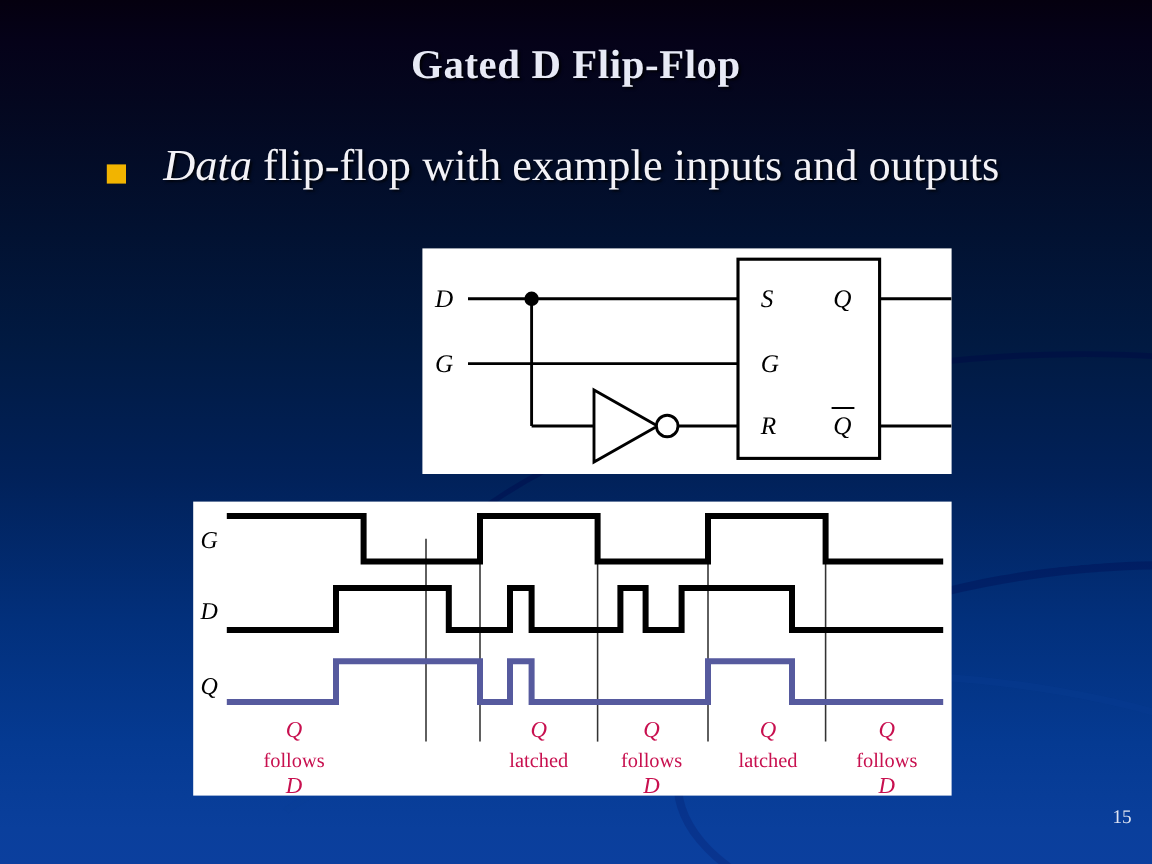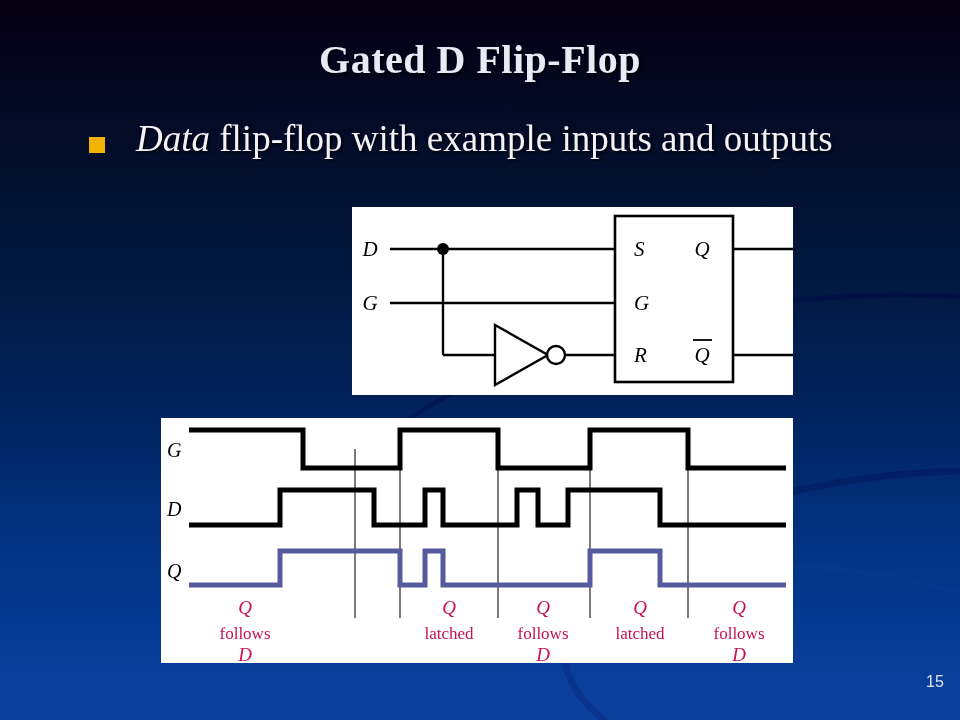--- a/index.html
+++ b/index.html
@@ -64,21 +64,21 @@
     transform: rotate(-3deg);
   }
 
   
   #title {
     position: absolute;
     left: 0;
     top: 36px;
     width: 960px;
     text-align: center;
-    font-size: 40px;
+    font-size: 34px;
     font-weight: bold;
     color: #e8eaf6;
     letter-spacing: 0.5px;
     text-shadow: 2px 2px 2px rgba(0,0,0,0.75);
   }
 
   
   #bullet-row {
     position: absolute;
     left: 78px;
@@ -130,21 +130,21 @@
 
   
   #slide-number {
     position: absolute;
     left: 918px;
     top: 673px;
     width: 34px;
     text-align: center;
     color: #dfe4f2;
     font-size: 16px;
-    font-family: Liberation Sans, sans-serif;
+    font-family: Liberation Serif, serif;
   }
 
   .wf-label { font-style: italic; font-family: "Liberation Serif", serif; font-size: 20px; fill: #000; }
   .pin-label { font-style: italic; font-family: "Liberation Serif", serif; font-size: 21px; fill: #000; }
   .note { font-family: "Liberation Serif", serif; fill: #c8104f; font-size: 17px; }
   .note-i { font-family: "Liberation Serif", serif; fill: #c8104f; font-size: 19px; font-style: italic; }
 </style>
 </head>
 <body>
 

